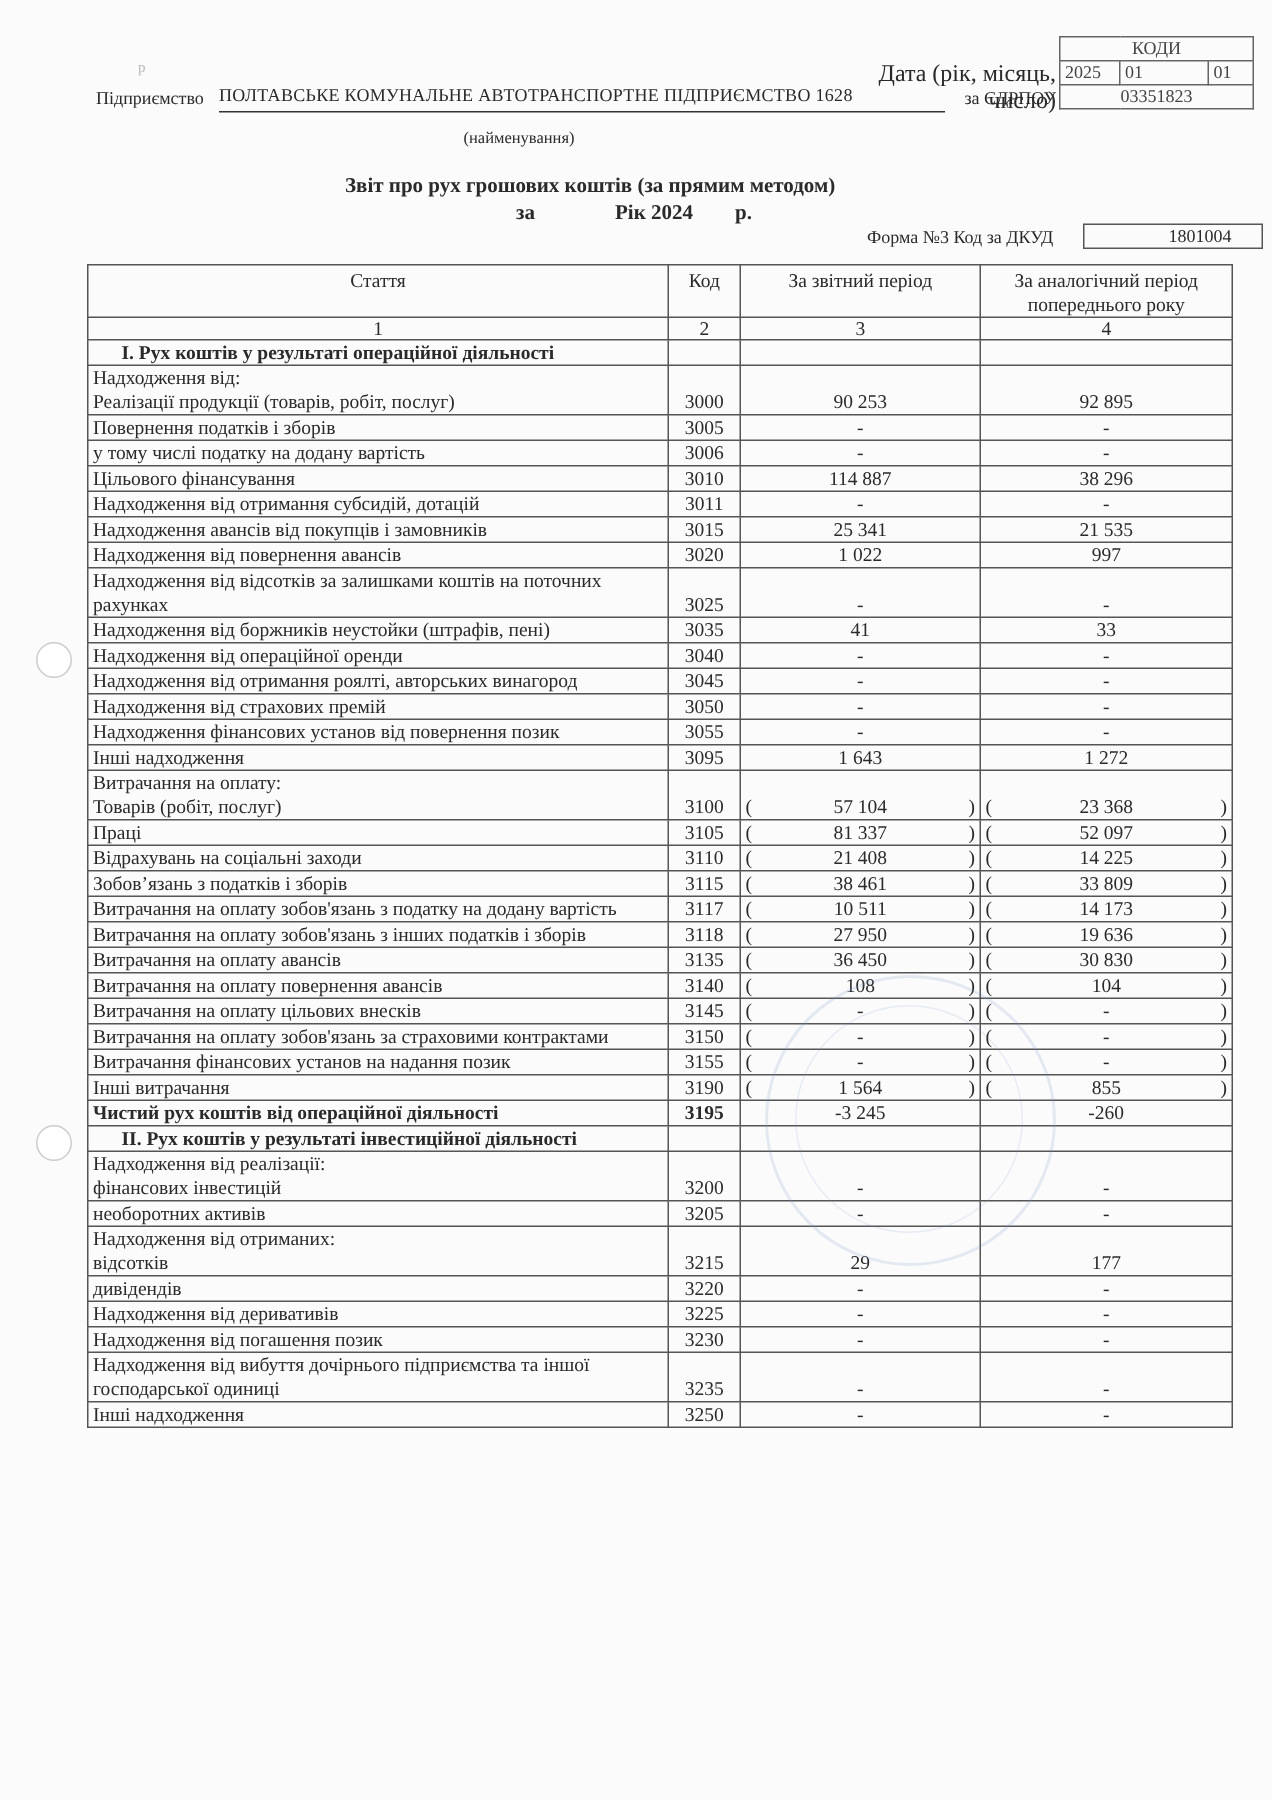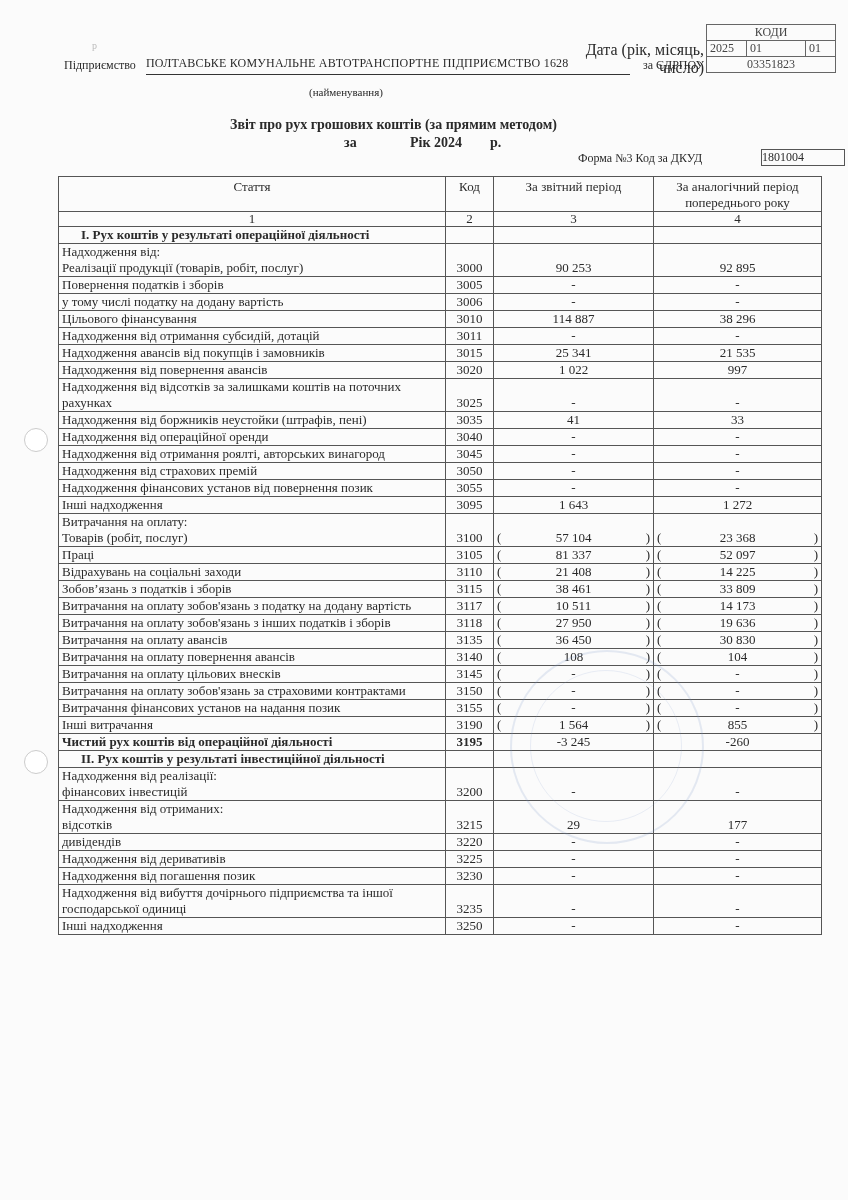--- a/index.html
+++ b/index.html
@@ -21,22 +21,22 @@
     left:146px; top:56px; width:484px; font-size:12px; font-weight:normal; letter-spacing:0.2px;
     border-bottom:1px solid #333; padding-bottom:2px; height:16px;
   }
   .ent-caption { left:146px; top:86px; width:400px; text-align:center; font-size:11px; }
   .title { left:230px; top:117px; font-size:14px; font-weight:bold; }
   .za { left:344px; top:135px; font-size:14px; font-weight:bold; }
   .period { left:410px; top:135px; font-size:14px; font-weight:bold; }
   .r { left:490px; top:135px; font-size:14px; font-weight:bold; }
   .forma { left:578px; top:151px; font-size:12px; }
   .dkud-box {
-    left:761px; top:149px; width:82px; height:15px; border:1px solid #555;
-    font-size:12px; text-align:left; line-height:15px;
+    left:722px; top:149px; width:82px; height:15px; border:1px solid #555;
+    font-size:12px; text-align:center; line-height:15px;padding-left:36px;
   }
   table.main {
     position:absolute; left:58px; top:176px; width:763px; border-collapse:collapse;
     font-size:13px; table-layout:fixed;
   }
   table.main td {
     border:1px solid #555; padding:0 3px; vertical-align:bottom; line-height:16px;
   }
   table.main td.code, table.main td.v { text-align:center; }
   table.main tr.hdr td { vertical-align:top; text-align:center; padding-top:2px; height:30px; }
@@ -434,20 +434,26 @@
         <td></td>
       </tr>
       <tr>
         <td class="label" style="white-space: pre-line;">Надходження від реалізації:
 фінансових інвестицій</td>
         <td class="code">3200</td>
         <td class="v">-</td>
         <td class="v">-</td>
       </tr>
       <tr>
+        <td class="label" style="white-space: pre-line;">необоротних активів</td>
+        <td class="code">3205</td>
+        <td class="v">-</td>
+        <td class="v">-</td>
+      </tr>
+      <tr>
         <td class="label" style="white-space: pre-line;">Надходження від отриманих:
 відсотків</td>
         <td class="code">3215</td>
         <td class="v">29</td>
         <td class="v">177</td>
       </tr>
       <tr>
         <td class="label" style="white-space: pre-line;">дивідендів</td>
         <td class="code">3220</td>
         <td class="v">-</td>

